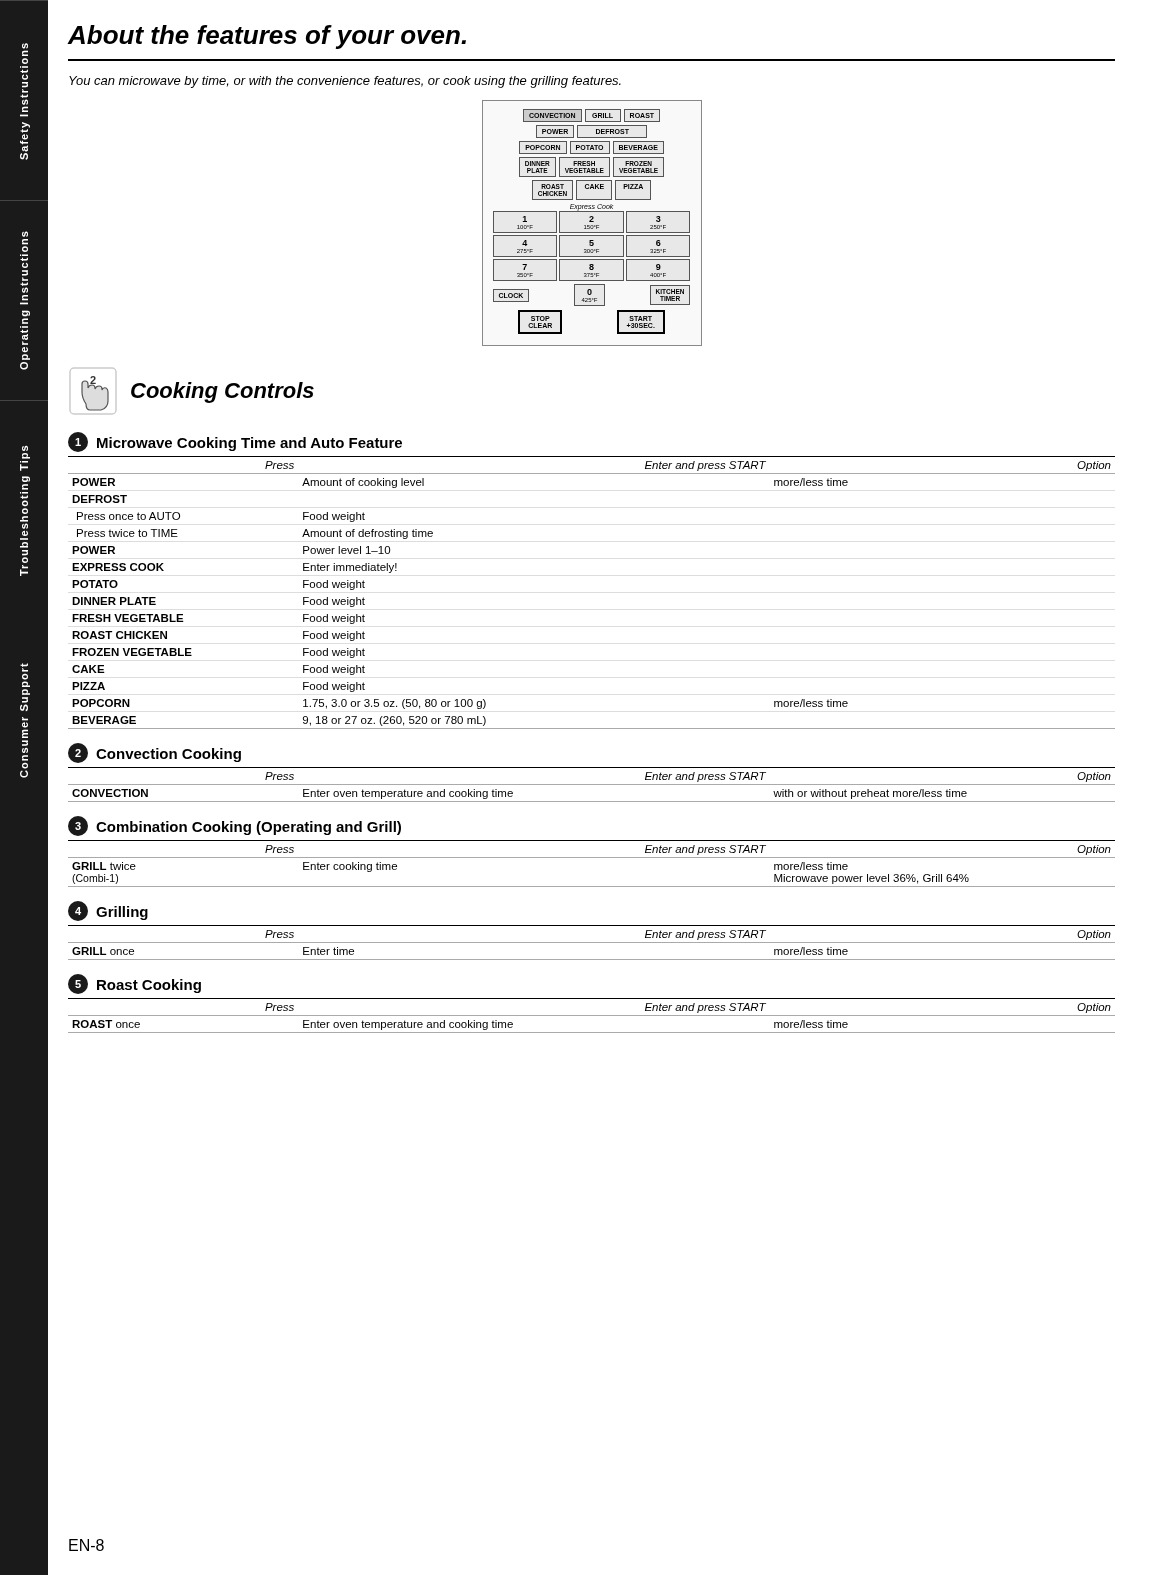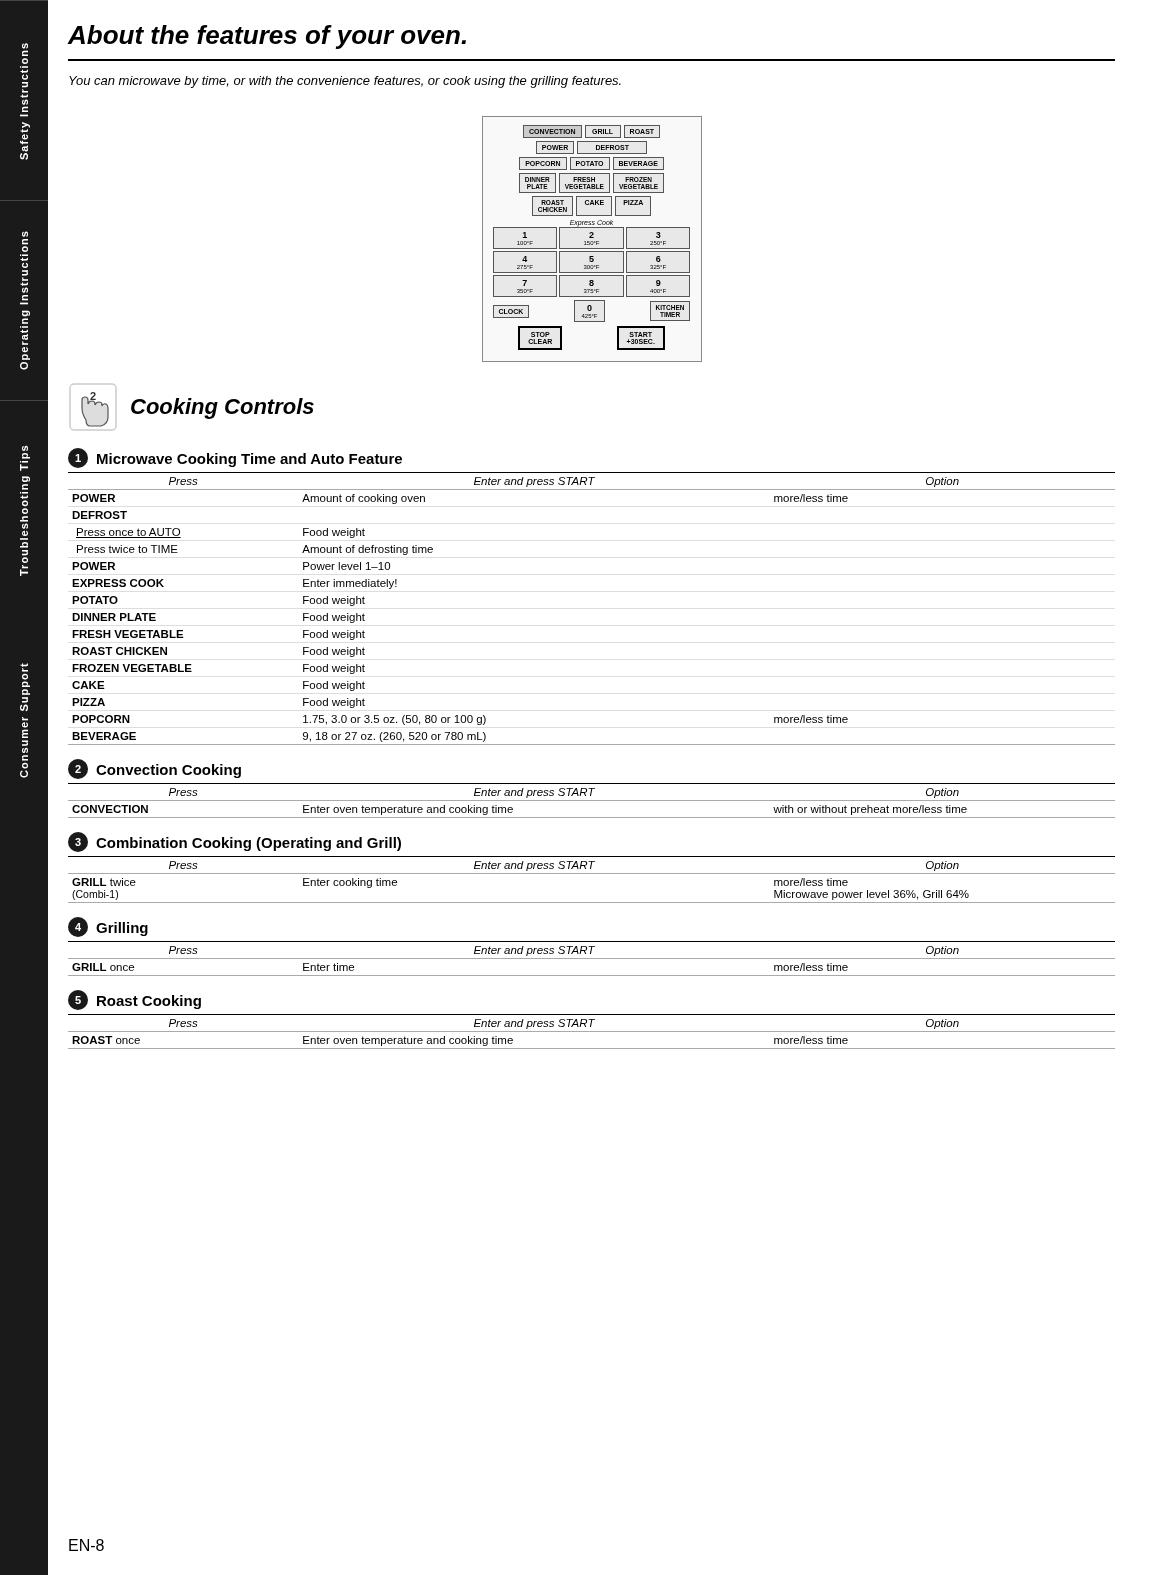--- a/index.html
+++ b/index.html
@@ -55,21 +55,21 @@
       font-size: 26px;
       font-style: italic;
       font-weight: bold;
       margin-bottom: 6px;
       border-bottom: 2px solid #000;
       padding-bottom: 8px;
     }
     .page-subtitle {
       font-size: 13px;
       font-style: italic;
-      margin-bottom: 28px;
+      margin-bottom: 12px;
       margin-top: 6px;
     }
 
     
     .oven-diagram-area {
       display: flex;
       justify-content: center;
       margin-bottom: 20px;
     }
     .oven-panel {
@@ -213,21 +213,21 @@
     .ctrl-table {
       width: 100%;
       border-collapse: collapse;
       font-size: 11.5px;
     }
     .ctrl-table thead tr {
       border-top: 1.5px solid #000;
       border-bottom: 1px solid #aaa;
     }
     .ctrl-table thead th {
-      text-align: center;
+      text-align: right;
       font-style: italic;
       font-weight: normal;
       padding: 2px 4px;
     }
     .ctrl-table tbody tr {
       border-bottom: 0.5px solid #ddd;
     }
     .ctrl-table tbody td {
       padding: 2px 4px;
       vertical-align: top;
@@ -345,28 +345,28 @@
       <thead>
         <tr>
           <th style="width:22%;">Press</th>
           <th style="width:45%;">Enter and press START</th>
           <th>Option</th>
         </tr>
       </thead>
       <tbody>
         <tr>
           <td class="bold">POWER</td>
-          <td>Amount of cooking oven</td>
+          <td>Amount of cooking level</td>
           <td>more/less time</td>
         </tr>
         <tr>
           <td class="bold" colspan="3">DEFROST</td>
         </tr>
         <tr>
-          <td style="padding-left:8px;text-decoration:underline;">Press once to AUTO</td>
+          <td style="padding-left:8px;">Press once to AUTO</td>
           <td>Food weight</td>
           <td></td>
         </tr>
         <tr>
           <td style="padding-left:8px;">Press twice to TIME</td>
           <td>Amount of defrosting time</td>
           <td></td>
         </tr>
         <tr>
           <td class="bold">POWER</td>

